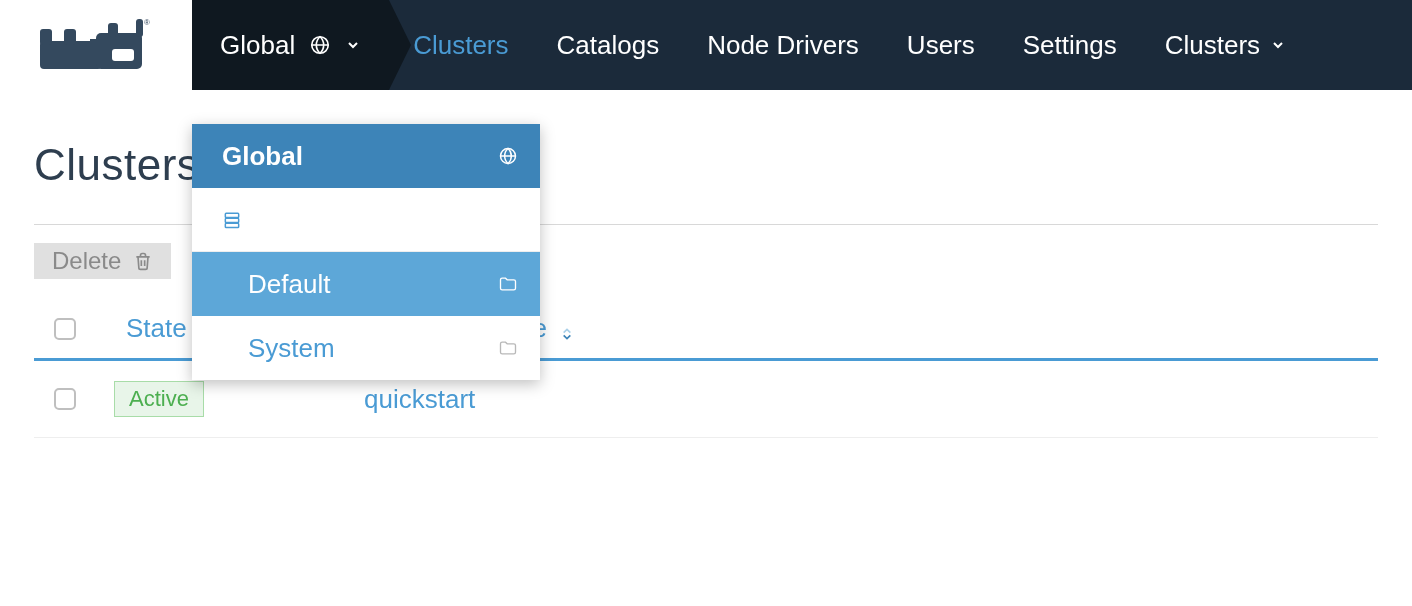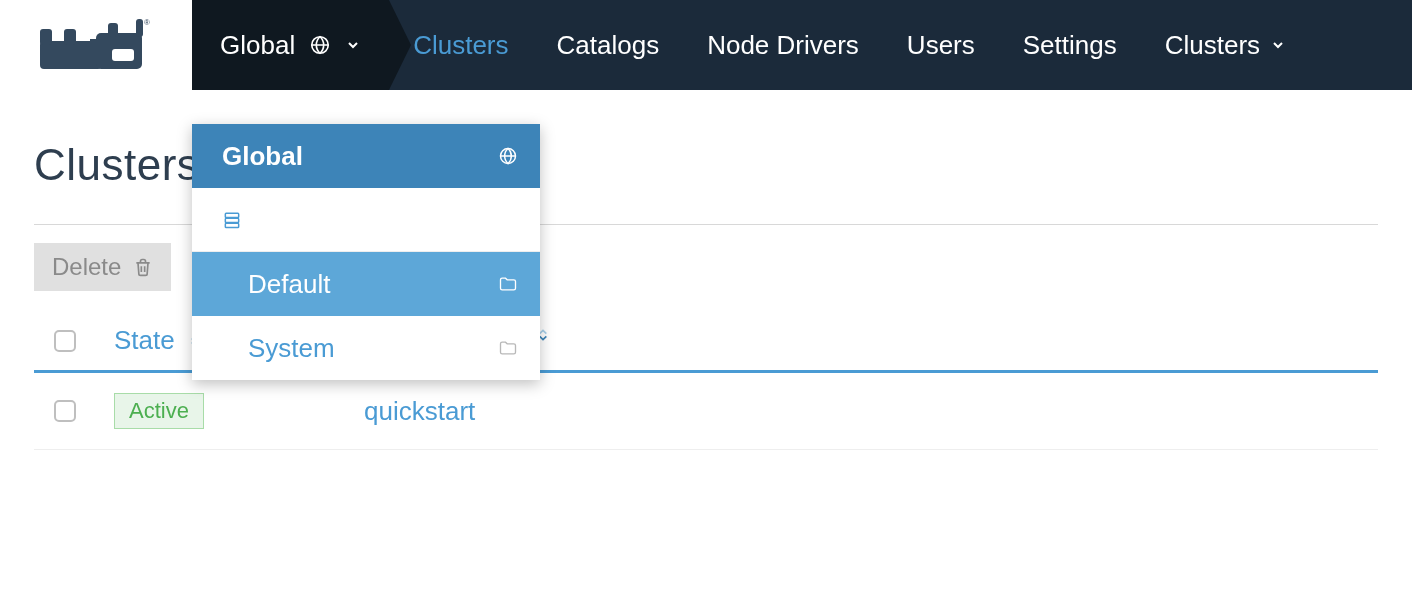--- a/index.html
+++ b/index.html
@@ -105,36 +105,36 @@
   .dd-icon svg{width:20px;height:20px;display:block;}
   .folder-outline{stroke:currentColor;fill:none;}
 
   
   .page{padding:30px 34px 0;}
   .page-title{font-size:44px;color:var(--text-dark);margin:20px 0 34px;font-weight:400;letter-spacing:.5px;}
   .hr{border:none;border-top:1px solid var(--border);margin:0 0 18px;}
   .delete-btn{
     display:inline-flex;align-items:center;gap:12px;
     background:var(--grey-btn);color:#8a8a8a;
-    padding:10px 18px;border-radius:0;
+    padding:4px 18px;border-radius:0;
     font-size:24px;cursor:pointer;border:none;margin-bottom:28px;
   }
   .trash-icon svg{width:20px;height:22px;display:block;}
   
   .tbl{width:100%;}
   .tbl-head{
-    display:flex;align-items:center;gap:0;
+    display:flex;align-items:center;gap:12px;
     padding:6px 20px 14px;
     border-bottom:3px solid var(--accent);
     color:var(--accent);
     font-size:26px;
   }
   .col-check{width:60px;}
   .col-state{width:250px;display:flex;align-items:center;gap:12px;}
-  .col-name{flex:1;display:flex;align-items:flex-start;gap:12px;}
+  .col-name{flex:1;display:flex;align-items:flex-end;gap:12px;}
   .sort-icon svg{width:16px;height:20px;display:block;}
   .tbl-row{
     display:flex;align-items:center;
     padding:20px;
     border-bottom:1px solid #eee;
     font-size:26px;
   }
   .check{
     width:22px;height:22px;border:2px solid #bfbfbf;border-radius:5px;background:#fff;cursor:pointer;
   }

